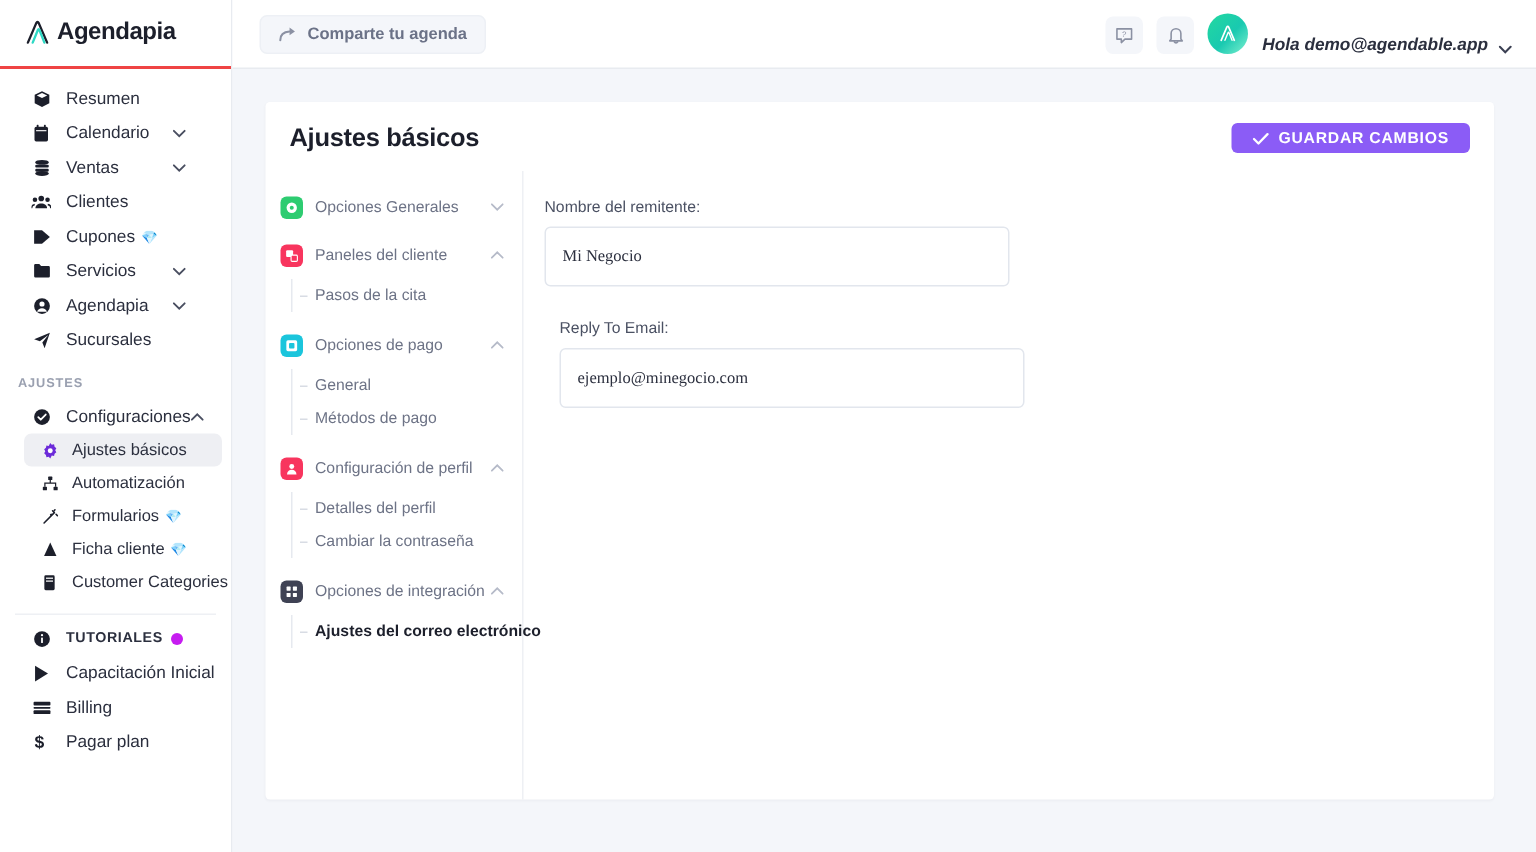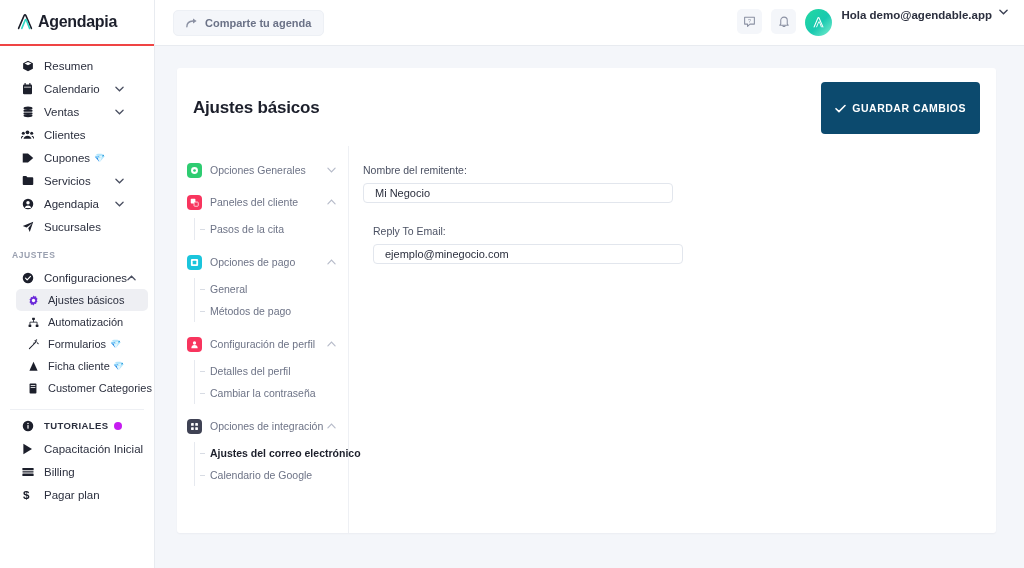--- a/index.html
+++ b/index.html
@@ -75,21 +75,21 @@
     height: 46px; background:#fff; border-bottom: 1px solid #e8ebf0;
     display:flex; align-items:center; padding: 0 16px 0 18px; flex: 0 0 46px;
   }
   .share-btn {
     display:flex; align-items:center; gap:7px;
     background:#f4f6fa; border:1px solid #edf0f5; border-radius:5px;
     padding: 6px 12px; cursor:pointer;
   }
   .share-btn .lbl { font-size:11px; color:#6b7287; font-weight:600; }
   .share-btn .ico { color:#8b91a3; font-size:11px; display:flex; }
-  .topbar-right { margin-left:auto; display:flex; align-items:flex-start; gap:9px; }
+  .topbar-right { margin-left:auto; display:flex; align-items:flex-end; gap:9px;font-style:italic; }
   .icon-btn {
     width:25px; height:25px; border-radius:5px; background:#f4f6fa;
     display:flex; align-items:center; justify-content:center; cursor:pointer;
     color:#8b91a3;
   }
   .avatar {
     width:27px; height:27px; border-radius:50%;
     background: linear-gradient(135deg,#23d9a0 0%, #19c9b0 55%, #7ef0d0 100%);
     display:flex; align-items:center; justify-content:center; cursor:pointer;
   }
@@ -100,22 +100,22 @@
   .content { flex:1 1 auto; padding: 22px 28px 0 22px; overflow:hidden; }
   .card {
     background:#fff; border-radius:3px; height: 465px;
     display:flex; flex-direction:column; box-shadow: 0 1px 2px rgba(20,25,45,0.04);
   }
   .card-head {
     display:flex; align-items:center; padding: 14px 16px 12px 16px;
   }
   .page-title { font-size:17px; font-weight:700; color:#1c1f2b; letter-spacing:-0.2px; }
   .save-btn {
-    margin-left:auto; background:#0c4a6e; color:#fff;
-    border:none; border-radius:4px; padding: 20px 14px;
+    margin-left:auto; background:#8b5cf6; color:#fff;
+    border:none; border-radius:4px; padding: 4px 14px;
     font-size:10.5px; font-weight:700; letter-spacing:0.5px;
     display:flex; align-items:center; gap:6px; cursor:pointer;
     font-family:"Liberation Sans", sans-serif;
   }
   .card-body { display:flex; flex:1 1 auto; min-height:0; }
 
   
   .accordion {
     width: 172px; flex: 0 0 172px; border-right:1px solid #eef0f4;
     padding: 8px 0 0 10px;
@@ -144,23 +144,23 @@
   .acc-sub .lbl { font-size:10.5px; color:#6d7386; margin-left:5px; white-space:nowrap; }
   .acc-sub.active .lbl { color:#1c1f2b; font-weight:700; }
   .acc-gap { height:6px; }
 
   
   .form-col { flex:1 1 auto; padding: 18px 0 0 14px; min-width:0; }
   .field { margin-bottom: 22px; }
   .field-label { font-size:10.5px; color:#4b5163; margin-bottom:7px; display:block; }
   .field-label.indented { margin-left:10px; }
   .text-input {
-    width:310px; height:20px; border:1px solid #e2e6ed; border-radius:4px;
+    width:310px; height:40px; border:1px solid #e2e6ed; border-radius:4px;
     padding: 0 11px; font-size:11px; color:#2b2f3e; background:#fff;
-    font-family:Liberation Sans, sans-serif; outline:none;
+    font-family:Liberation Serif, serif; outline:none;
   }
   .text-input.indented { margin-left:10px; }
   svg { display:block; }
 </style>
 </head>
 <body>
 
 <div class="app">
 
   <aside class="sidebar">
@@ -560,24 +560,20 @@
               <span class="acc-chev">
                 <svg width="9" height="6" viewBox="0 0 10 6" fill="none">
                     <path d="M1 5l4-4 4 4" stroke="#b6bbc9" stroke-width="1.3" stroke-linecap="round"></path>
                   </svg>
               </span>
             </div>
             <div class="acc-sub active">
               <span class="dash"></span>
               <span class="lbl">Ajustes del correo electrónico</span>
             </div>
-            <div class="acc-sub">
-              <span class="dash"></span>
-              <span class="lbl">Calendario de Google</span>
-            </div>
 
           </div>
 
           <div class="form-col">
 
             <div class="field">
               <label class="field-label">Nombre del remitente:</label>
               <input class="text-input" type="text" value="Mi Negocio" style="">
             </div>
 

